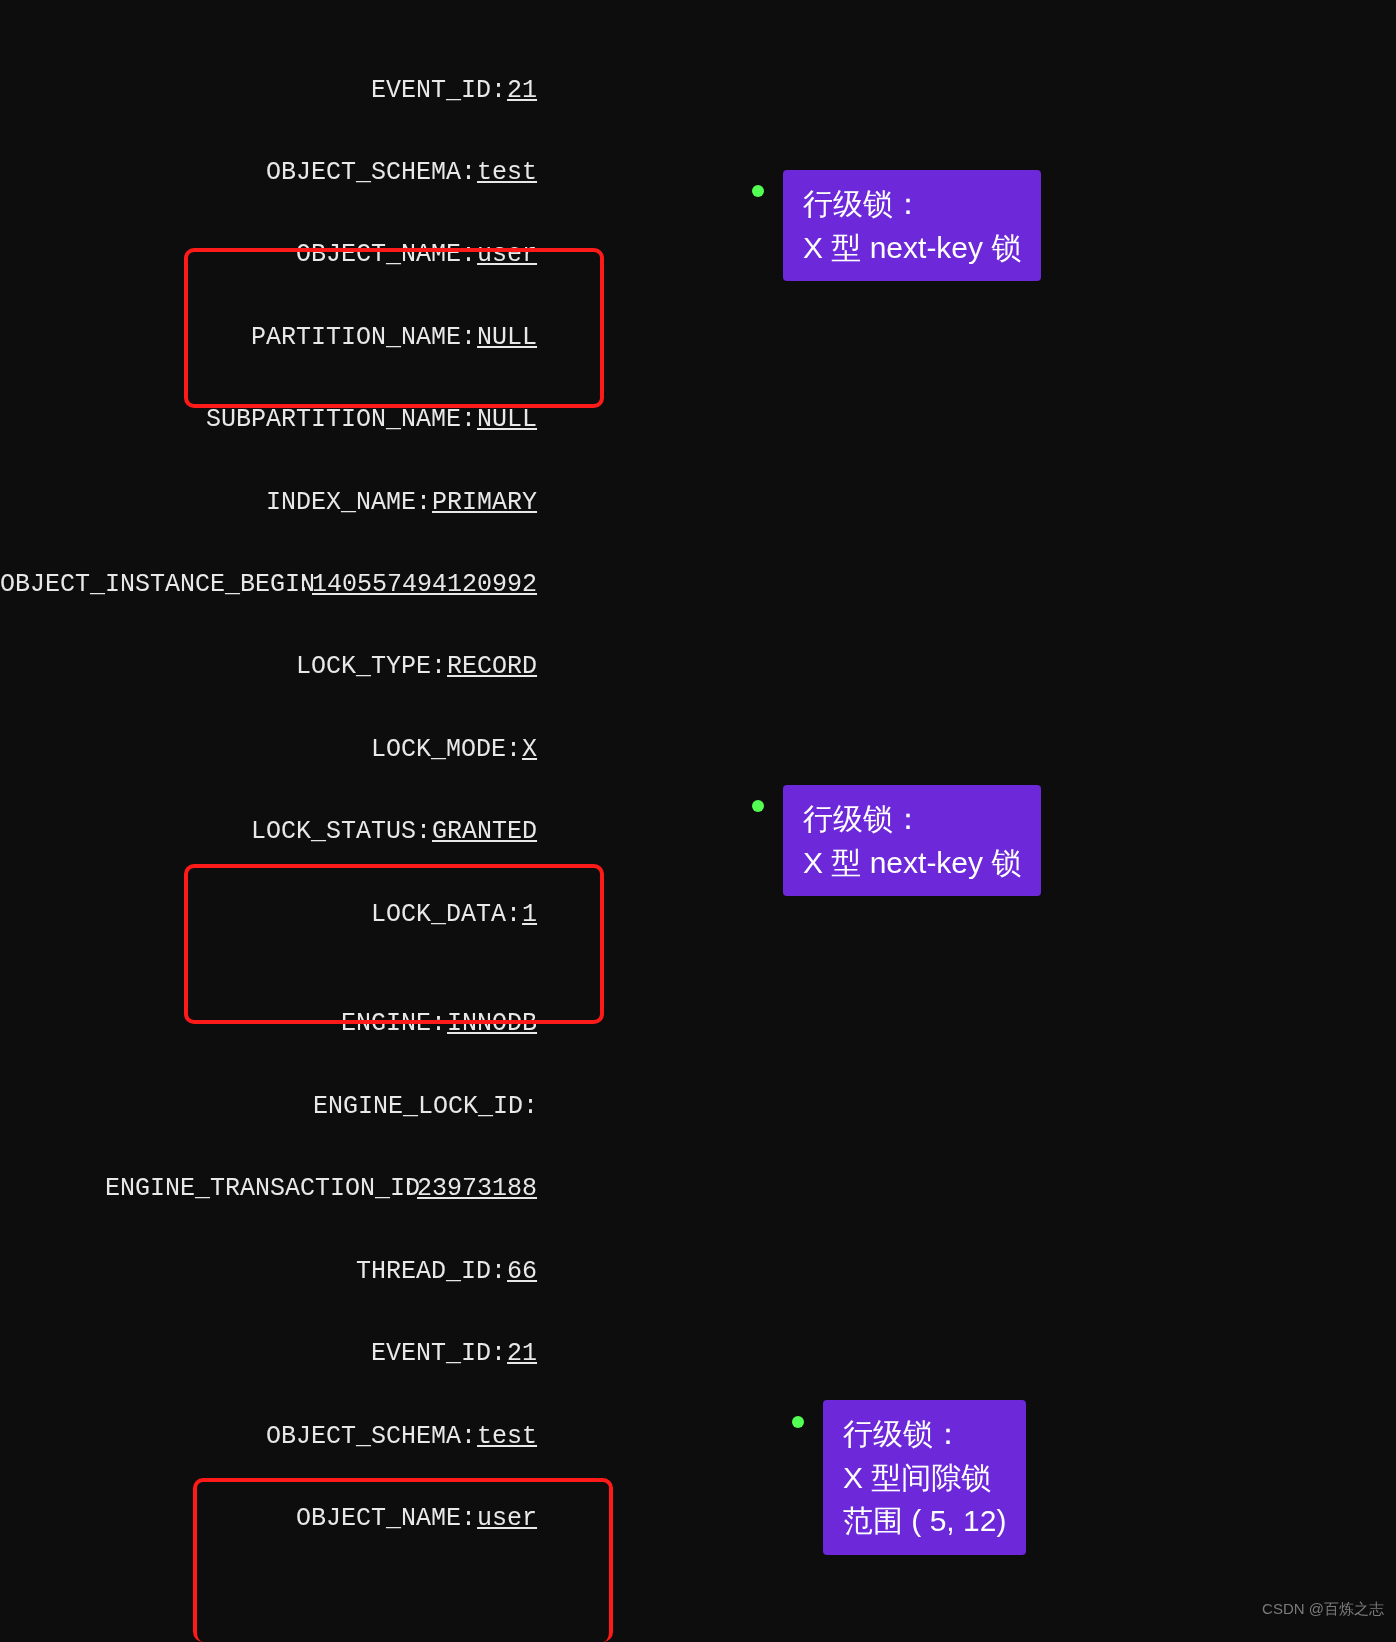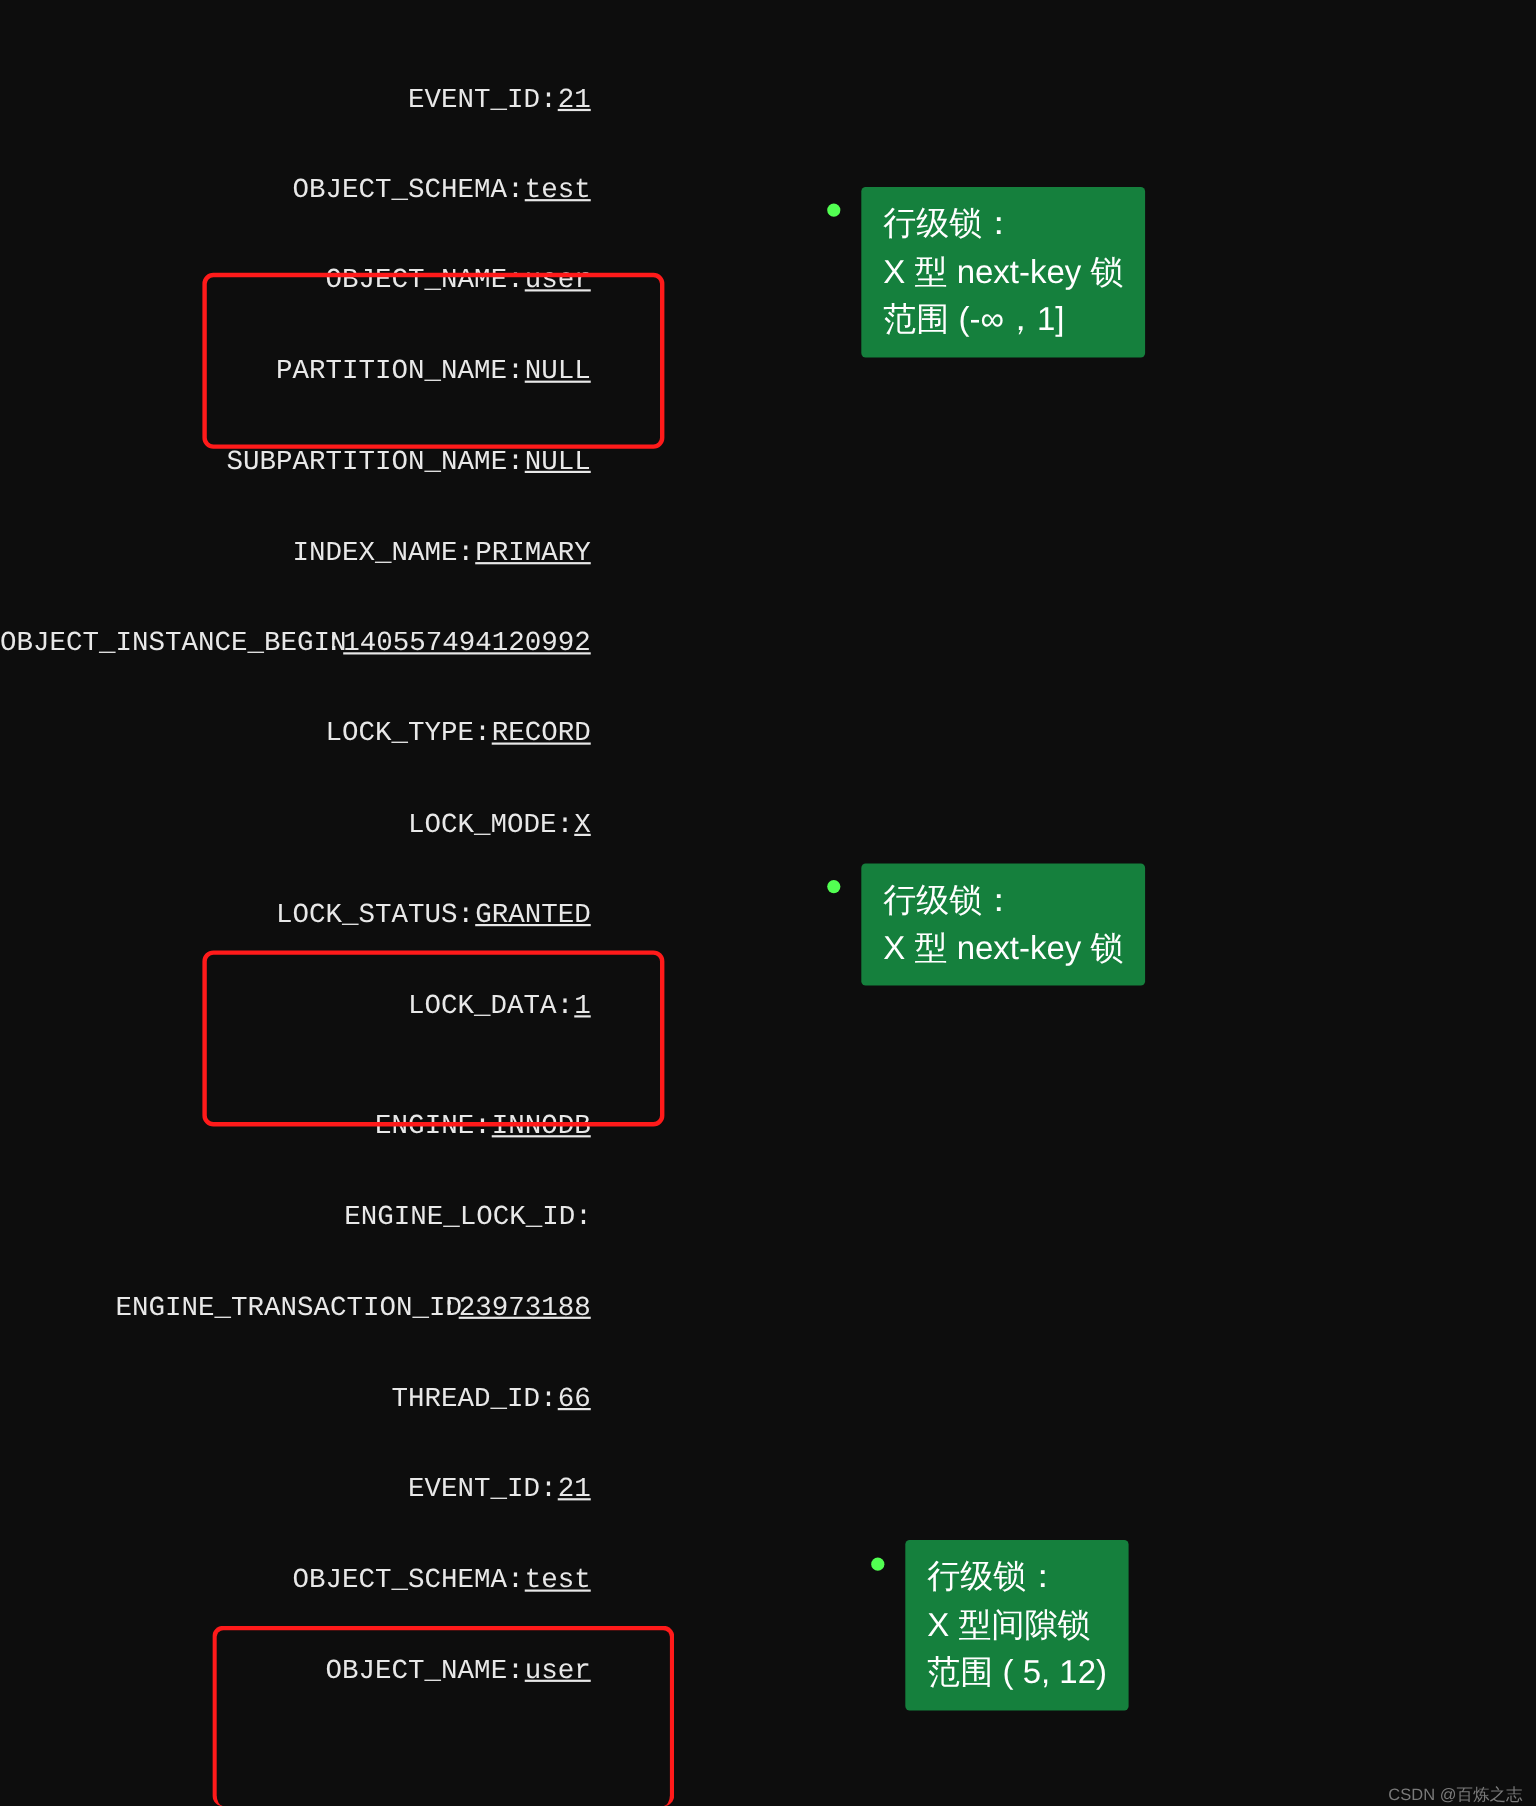--- a/index.html
+++ b/index.html
@@ -27,40 +27,40 @@
   .v { padding-left: 2px; text-decoration: underline; }
   .box {
     position: absolute;
     border: 4px solid #ff1a1a;
     border-radius: 10px;
     background: transparent;
     pointer-events: none;
   }
   .callout {
     position: absolute;
-    background: #15803d;
+    background: #6d28d9;
     color: #ffffff;
     font-family: "PingFang SC", "Microsoft YaHei", sans-serif;
     font-size: 30px;
     line-height: 1.45;
     padding: 12px 20px;
     border-radius: 4px;
     white-space: normal;
     font-weight: 400;
   }
   .dot {
     position: absolute;
     width: 12px;
     height: 12px;
     border-radius: 50%;
     background: #52ff52;
   }
   .watermark {
     position: absolute;
-    bottom: 2px;
+    bottom: 25px;
     right: 12px;
     color: #7a7a7a;
     font-family: sans-serif;
     font-size: 15px;
     white-space: normal;
   }
 </style>
 </head>
 <body>
 
@@ -121,21 +121,20 @@
 
 
 <div class="dot" style="left:752px; top:185px;"></div>
 <div class="dot" style="left:752px; top:800px;"></div>
 <div class="dot" style="left:792px; top:1416px;"></div>
 
 
 <div class="callout" style="left:783px; top:170px;">
   <div>行级锁：</div>
   <div>X 型 next-key 锁</div>
-  <div>范围 (-∞，1]</div>
 </div>
 <div class="callout" style="left:783px; top:785px;">
   <div>行级锁：</div>
   <div>X 型 next-key 锁</div>
 </div>
 <div class="callout" style="left:823px; top:1400px;">
   <div>行级锁：</div>
   <div>X 型间隙锁</div>
   <div>范围 ( 5, 12)</div>
 </div>

